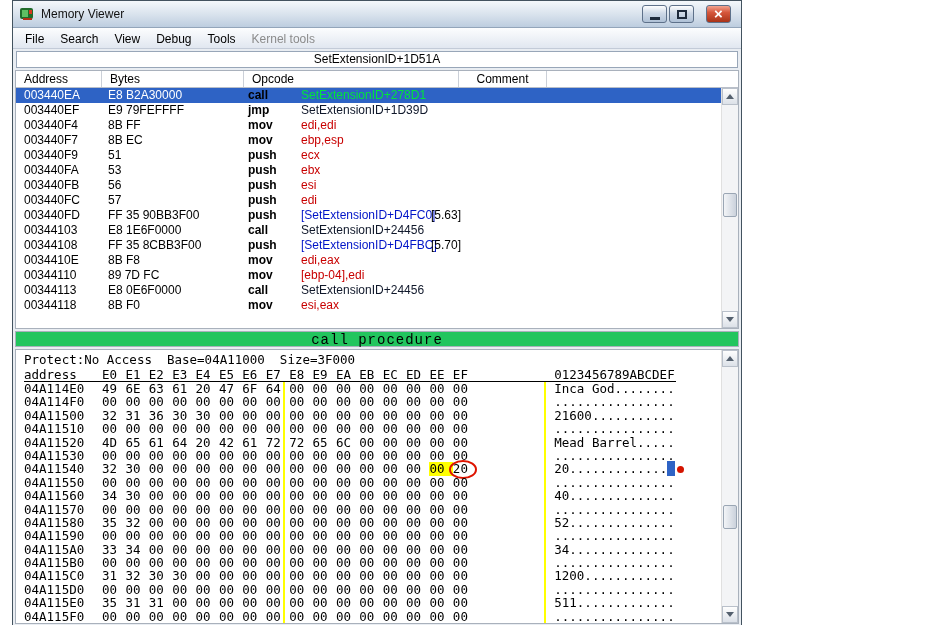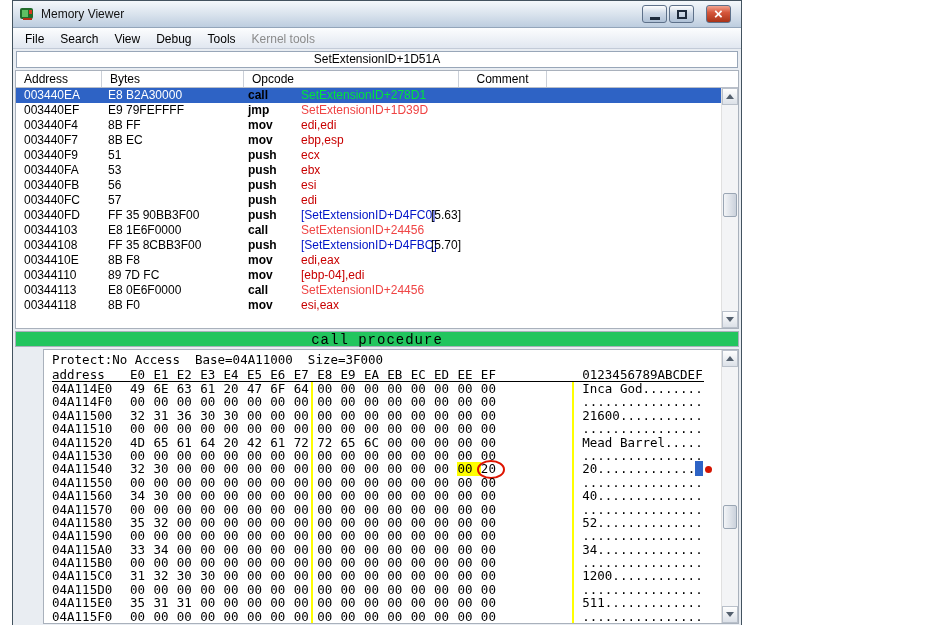--- a/index.html
+++ b/index.html
@@ -53,32 +53,32 @@
   .dh-rest { flex:1; border-right:none; }
   .disasm-body { position:relative; height:240px; overflow:hidden; }
   .drow { height:15px; line-height:15px; padding-left:8px; margin-right:17px; white-space:nowrap; }
   .c-addr { display:inline-block; width:84px; }
   .c-bytes { display:inline-block; width:140px; }
   .c-op { display:inline-block; width:53px; font-weight:bold; }
   .c-opr { display:inline-block; width:130px; }
   .drow.sel { background:#2E63C5;padding-left:8px; }
   .drow.sel .c-addr, .drow.sel .c-bytes { color:#fff; }
   .clr-red { color:#C80000; }
-  .clr-green { color:#ef4444; }
+  .clr-green { color:#0f172a; }
   .clr-blue { color:#0014C8; }
   .clr-green-bright { color:#00E53C; }
   
   .proc-bar {
     margin-top:2px; height:16px; line-height:16px; border:1px solid #A9B1BC; background:#22c55e;
     text-align:center; font-family:"Liberation Mono", monospace; font-size:14px; letter-spacing:1px;
   }
   
   .mem-panel {
     margin-top:2px; height:275px; border:1px solid #A9B1BC; background:#fff; position:relative;
-    font-family:"DejaVu Sans Mono", monospace; font-size:12.5px; padding:2px 0 0 8px; overflow:hidden;margin-left:28px;
+    font-family:"DejaVu Sans Mono", monospace; font-size:12.5px; padding:2px 0 0 8px; overflow:hidden;
   }
   .mem-info { height:15px; line-height:15px; white-space:pre; }
   .mem-header { height:15px; line-height:15px; border-bottom:1px solid #000; width:652px; white-space:pre; }
   .mrow { height:13.4px; line-height:13.4px; white-space:nowrap; }
   .m-addr { display:inline-block; width:78px; }
   .m-byte { display:inline-block; width:23.4px; position:relative; }
   .m-ascii { display:inline-block; margin-left:78px; white-space:pre; }
   .m-byte.hl { background:#FFFF00; }
   .m-byte.circled::after {
     content:""; position:absolute; left:-4px; top:-2px; width:24px; height:15px;

